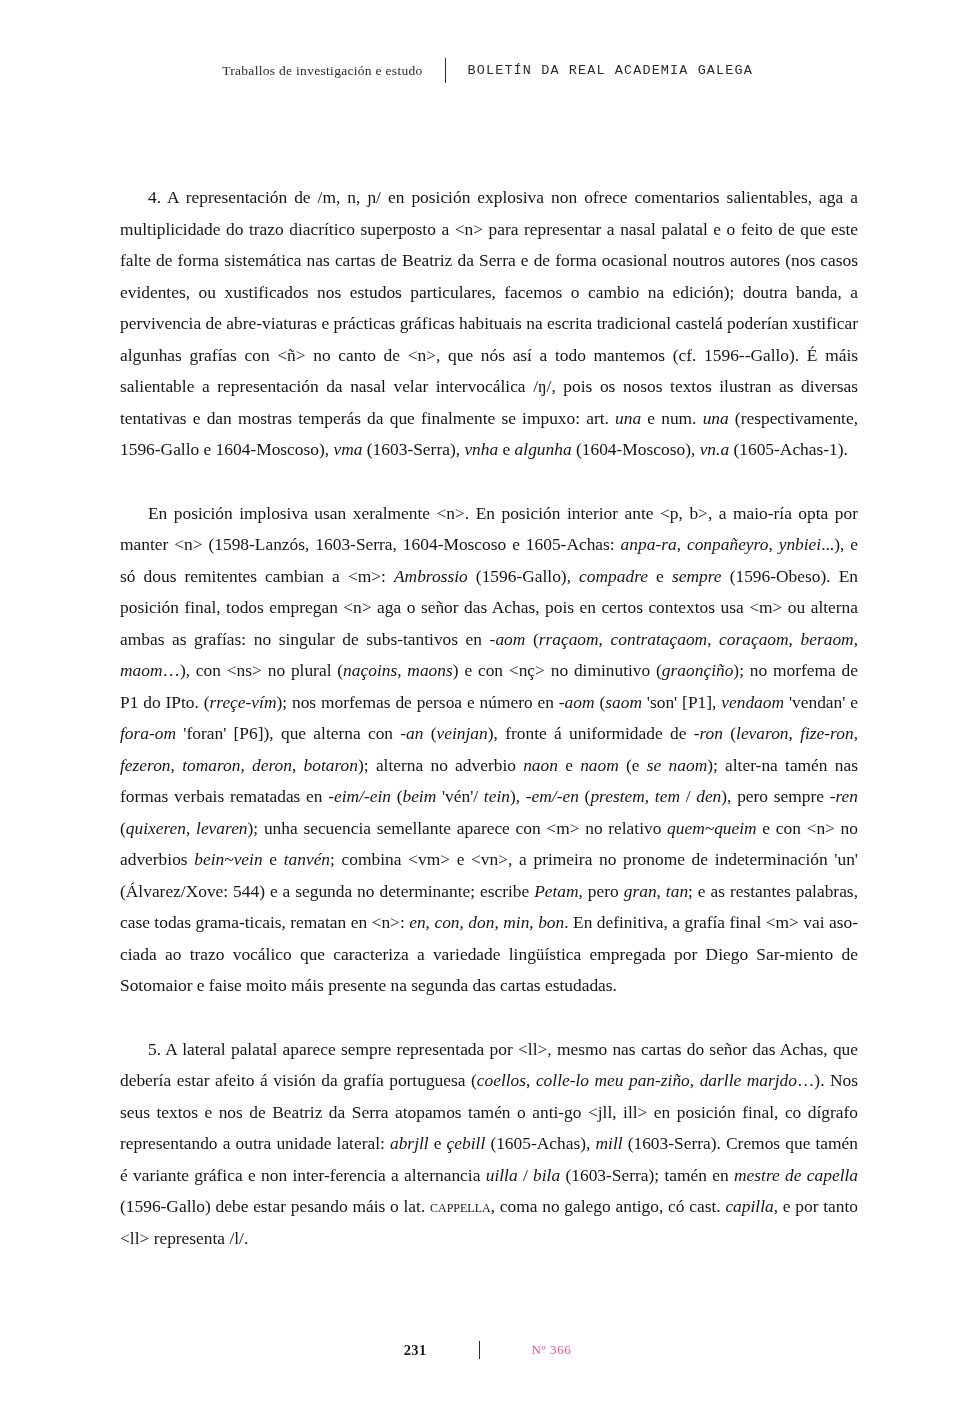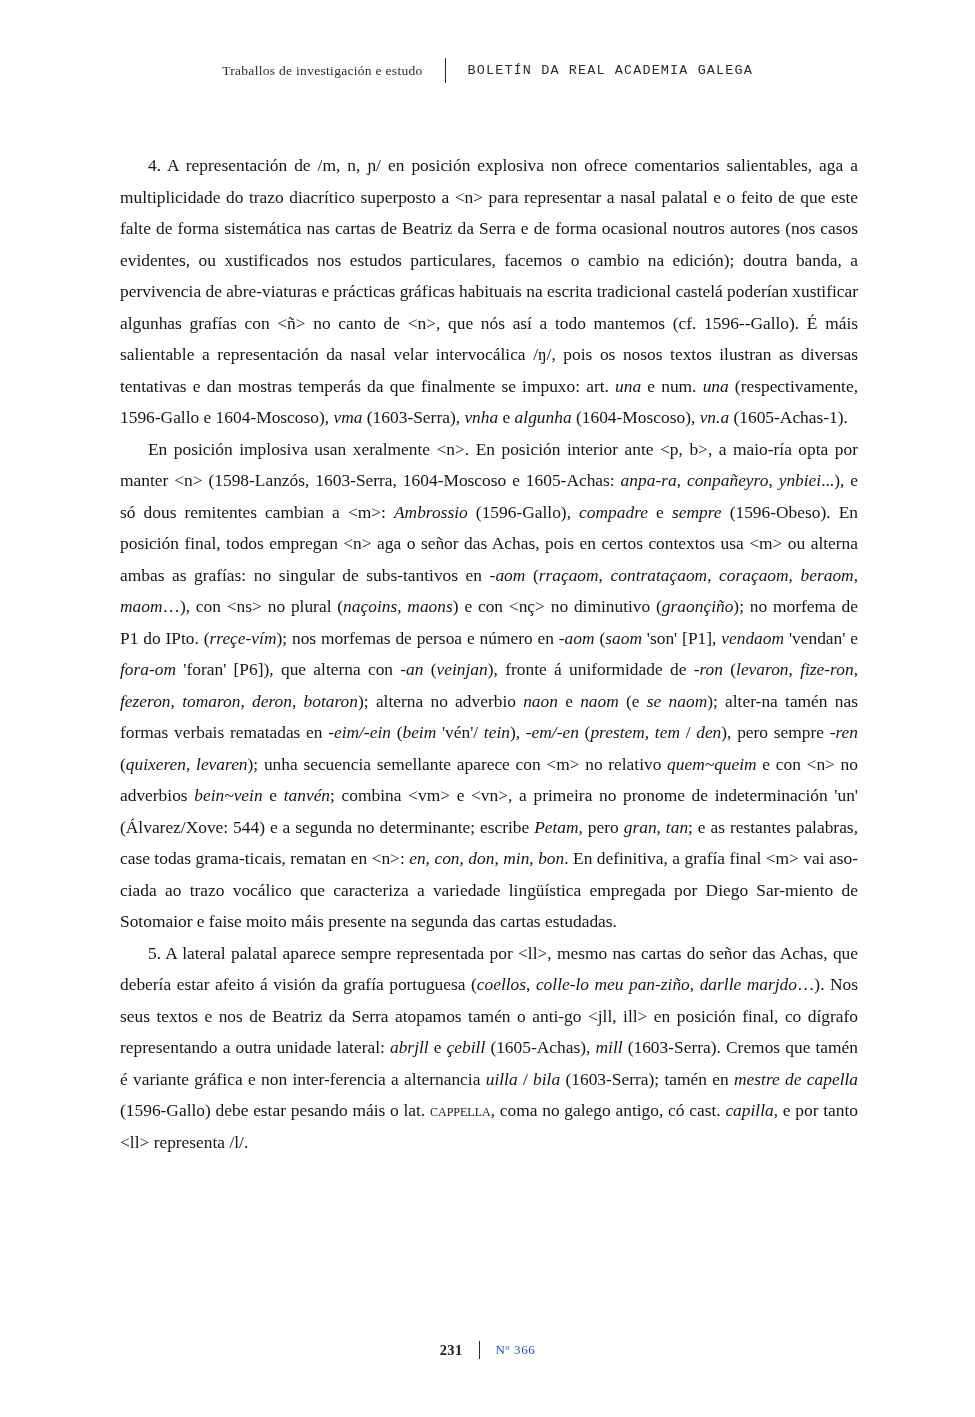--- a/index.html
+++ b/index.html
@@ -63,47 +63,49 @@
     margin: 0;
     font-size: 17.4px;
     line-height: 31.5px;
     text-align: justify;
     text-justify: inter-word;
     color: #151515;
     hyphens: manual;
   }
   p.indent {
     text-indent: 28px;
+    margin-top: 32px;
   }
   .sc { font-variant: small-caps; }
   
   .folio {
     position: absolute;
     bottom: 58px;
     left: 0;
     width: 975px;
     display: flex;
     justify-content: center;
     align-items: center;
+    gap: 36px;
   }
   .folio .num {
     font-size: 14.5px;
     font-weight: bold;
     color: #1a1a1a;
     padding-right: 16px;
     letter-spacing: 0.4px;
   }
   .folio .rule {
     width: 1px;
     height: 18px;
     background: #2b2b2b;
   }
   .folio .issue {
     font-size: 13px;
-    color: #1d4ed8;
+    color: #ec4899;
     padding-left: 16px;
     letter-spacing: 0.6px;
   }
 </style>
 </head>
 <body>
 
 <div class="page">
 
   <div class="runhead">

